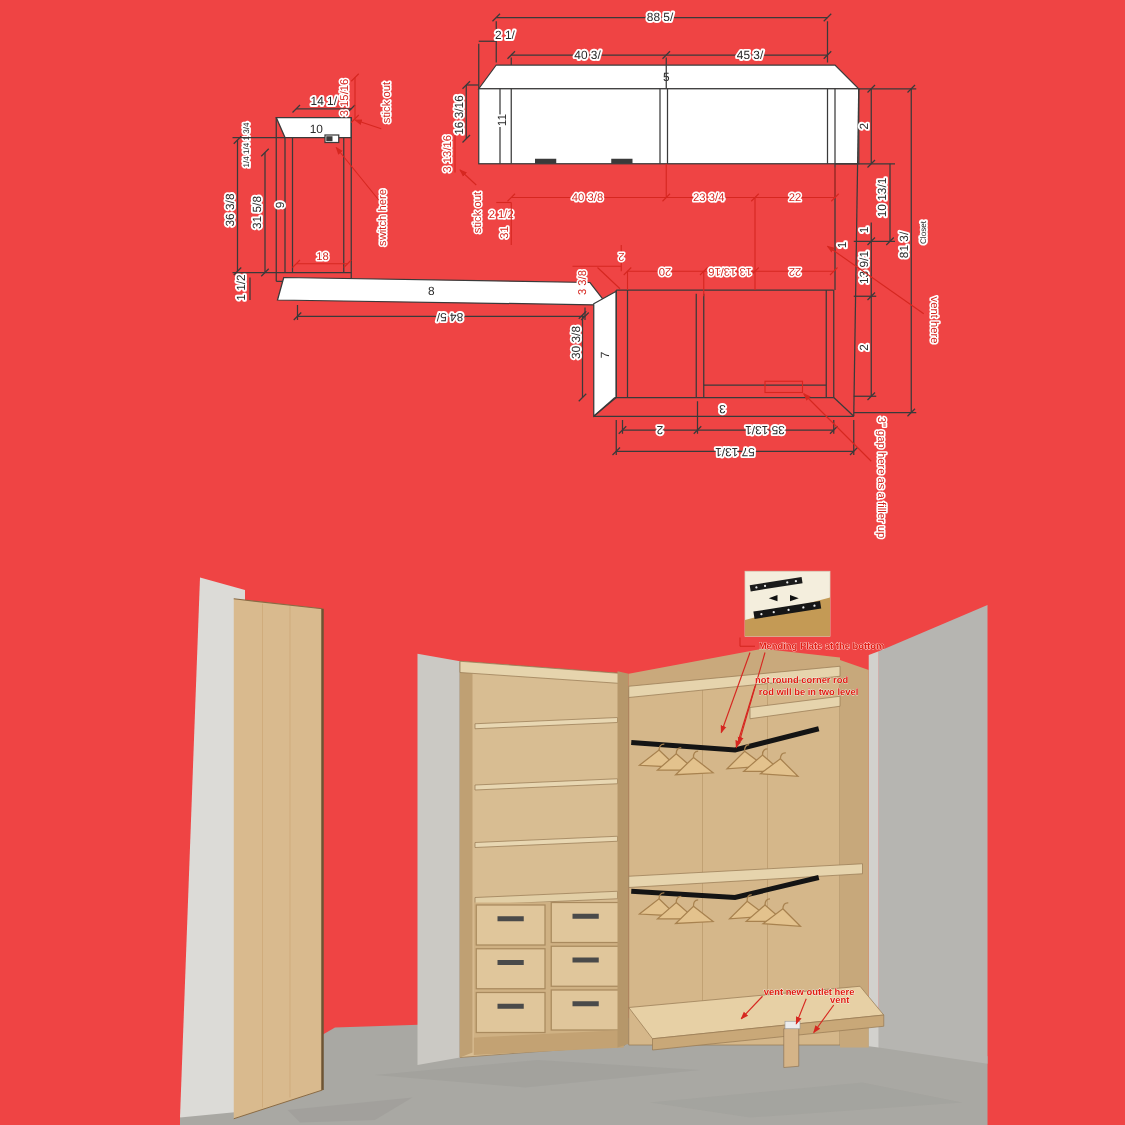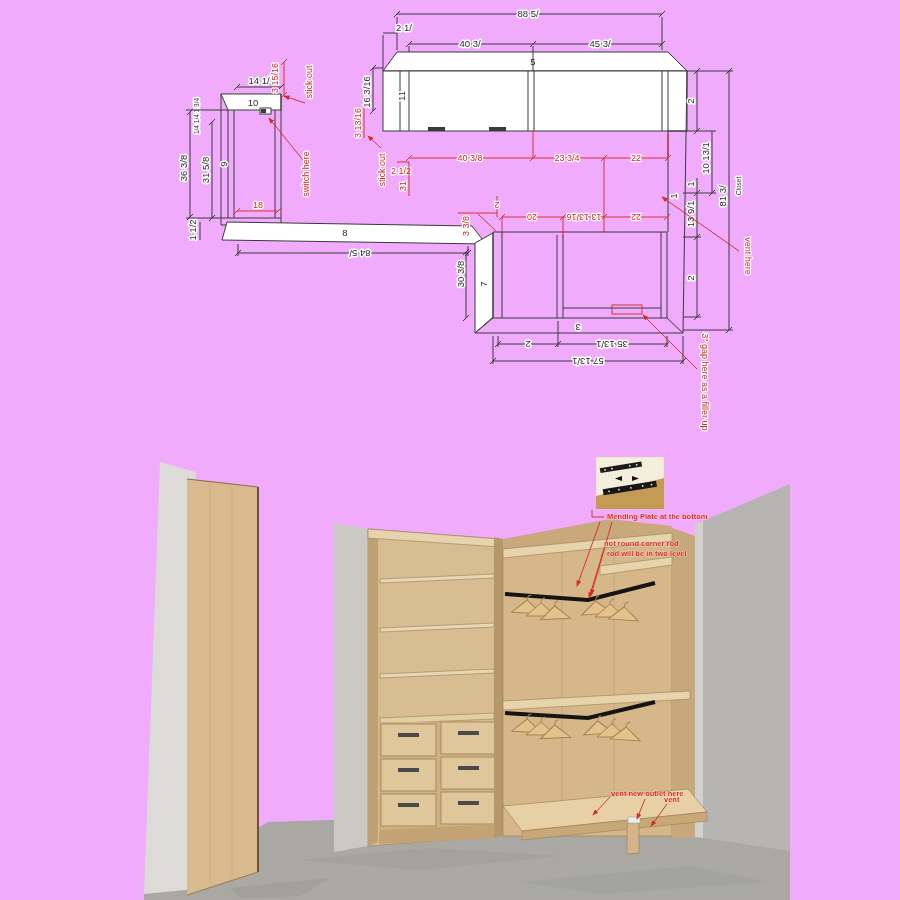--- a/index.html
+++ b/index.html
@@ -1,16 +1,16 @@
 <!DOCTYPE html>
 <html><head>
 <meta charset="utf-8">
 <style>
   html,body{margin:0;padding:0;background:#ffffff;}
-  #stage{position:relative;width:900px;height:900px;background:#f0abfc;overflow:hidden;
+  #stage{position:relative;width:900px;height:900px;background:#ef4444;overflow:hidden;
          font-family:"Liberation Sans",sans-serif;}
   svg{display:block;}
   .k{stroke:#3a3a3a;stroke-width:1;fill:none;}
   .kf{fill:#ffffff;stroke:#3a3a3a;stroke-width:1;}
   .tk{stroke:#3a3a3a;stroke-width:1;}
   .r{stroke:#d62720;stroke-width:0.9;fill:none;}
   .tr{stroke:#d62720;stroke-width:0.9;}
   .dim{font-family:"Liberation Sans",sans-serif;font-size:9.5px;fill:#2b2b2b;text-anchor:middle;
        paint-order:stroke;stroke:#ffffff;stroke-width:3px;stroke-linejoin:round;}
   .dimsm{font-size:6.5px;}

